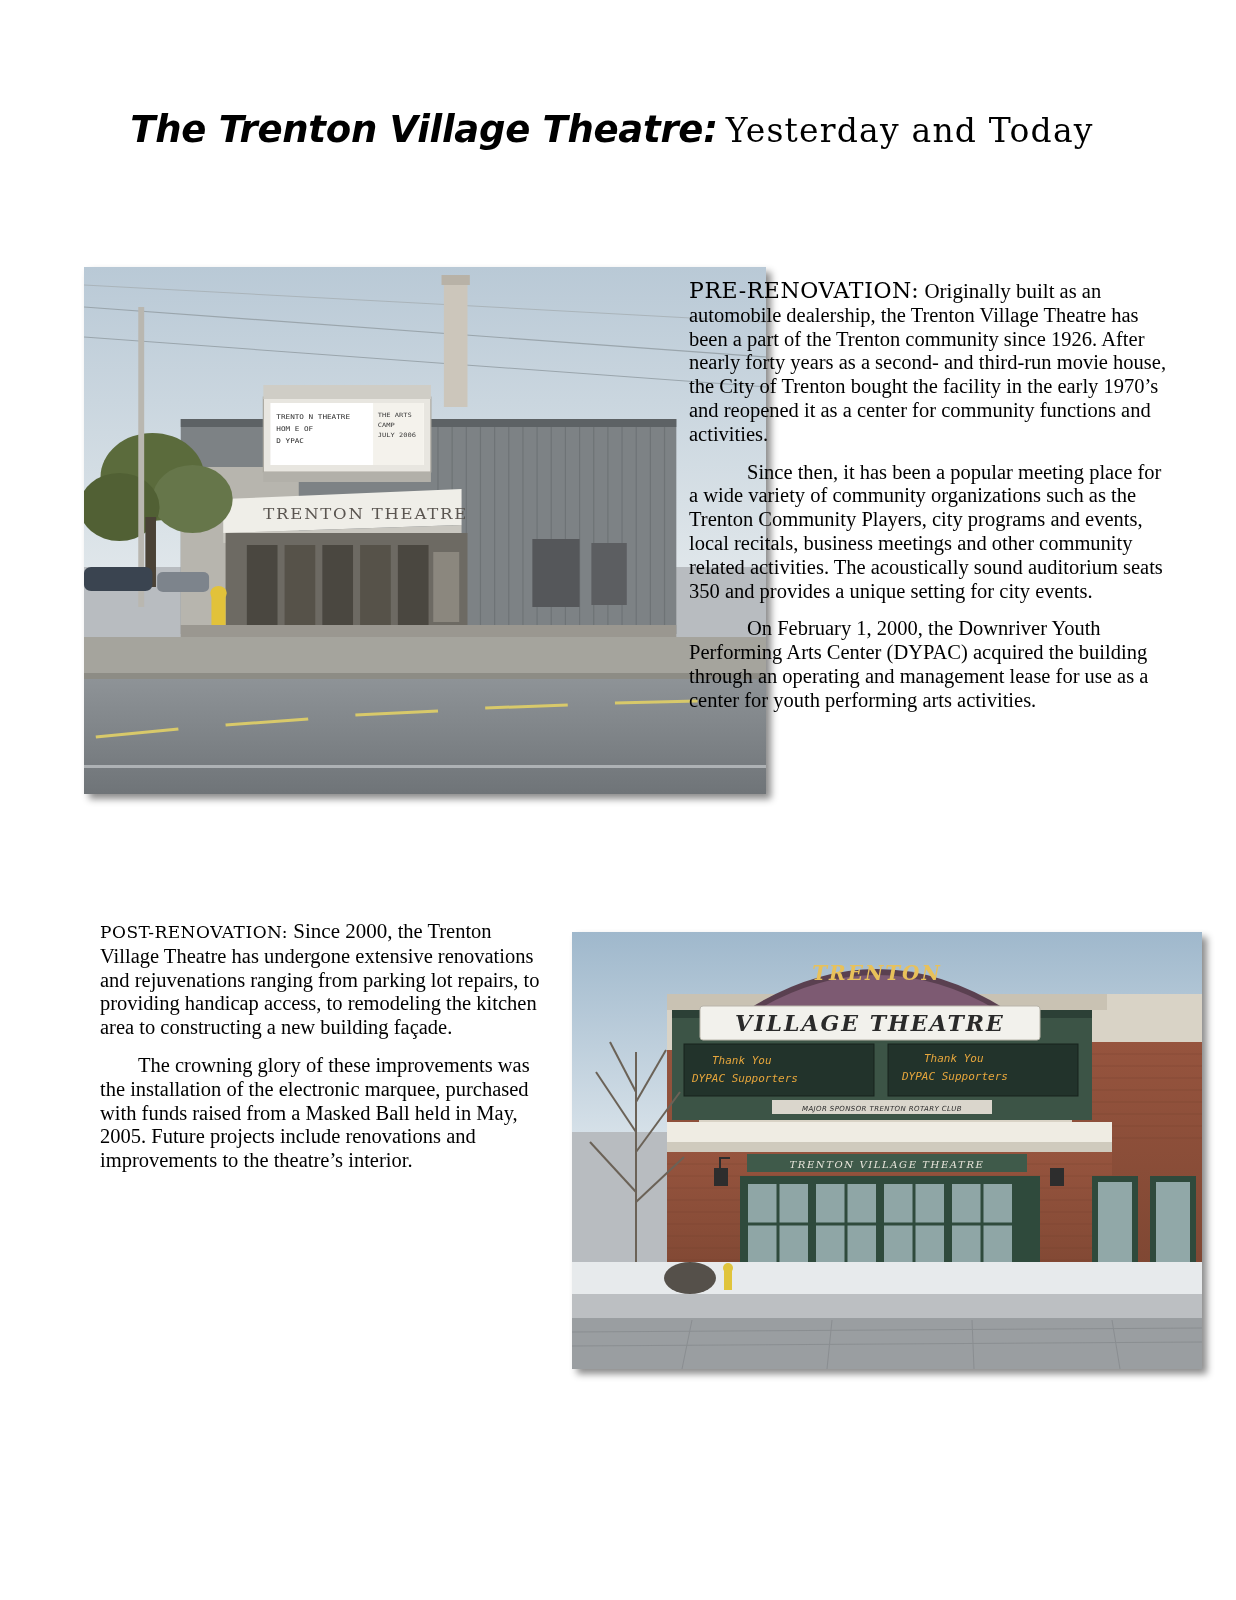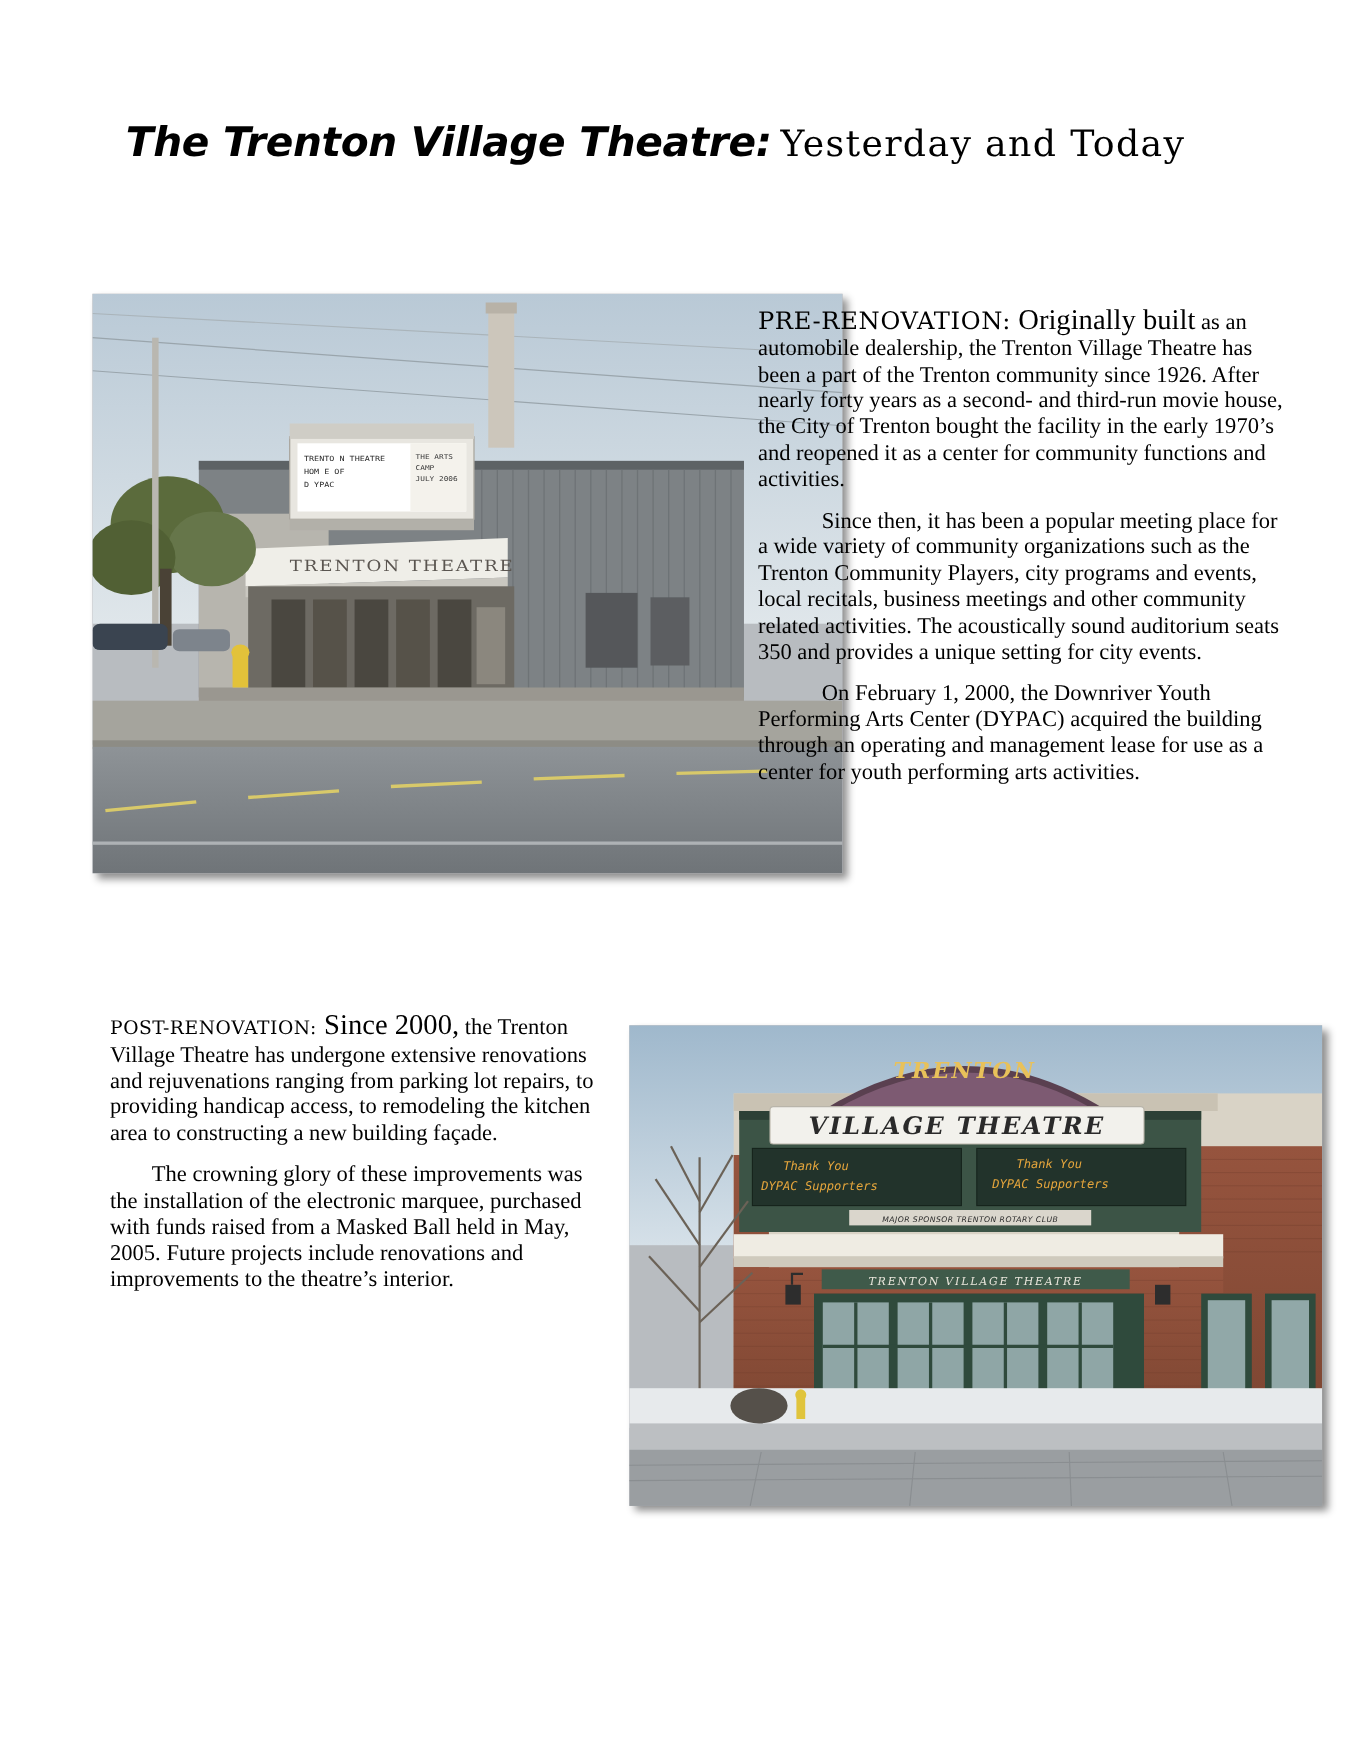--- a/index.html
+++ b/index.html
@@ -12,21 +12,21 @@
     height: 1600px;
     position: relative;
     font-family: "Liberation Serif", serif;
     color: #000000;
     overflow: hidden;
   }
 
   
   .title-block {
     position: absolute;
-    left: 0;
+    left: 16px;
     top: 108px;
     width: 1192px;
     text-align: center;
     white-space: nowrap;
   }
   .title-main {
     font-family: "DejaVu Sans", sans-serif;
     font-style: italic;
     font-weight: bold;
     font-size: 37px;
@@ -91,21 +91,21 @@
     font-family: "DejaVu Serif", serif;
     font-size: 22px;
     letter-spacing: 0.6px;
   }
   .heading-caps-small {
     font-family: "DejaVu Serif", serif;
     font-size: 17px;
     letter-spacing: 0.5px;
   }
   .lead-after {
-    font-size: 26px;
+    font-size: 21px;
   }
 </style>
 </head>
 <body>
 
 <div class="title-block">
   <span class="title-main">The Trenton Village Theatre:</span><span class="title-sub">Yesterday and Today</span>
 </div>
 
 <div class="photo" id="photo-pre">

